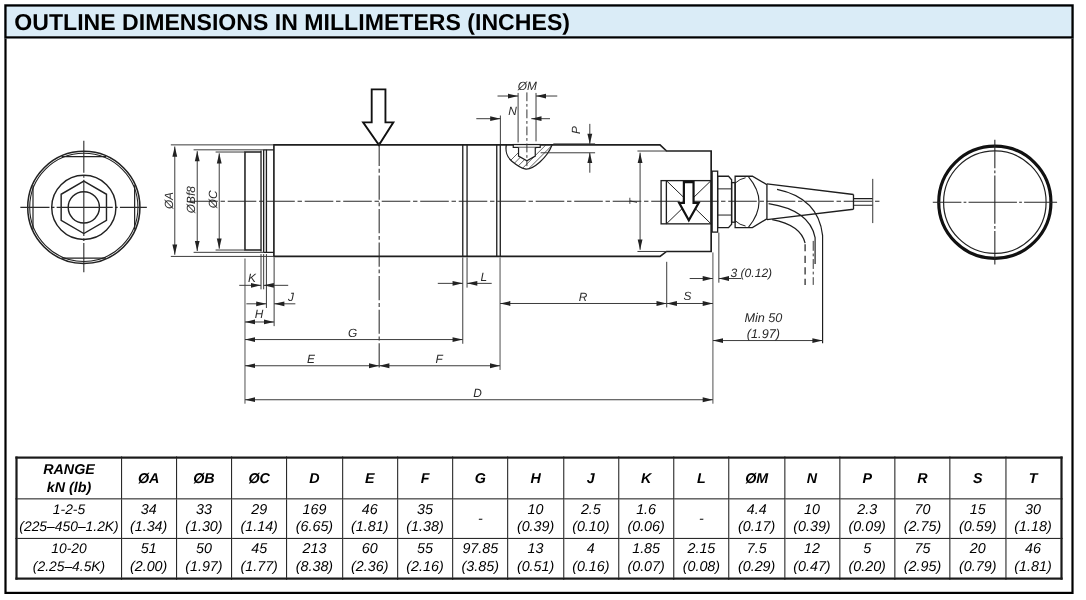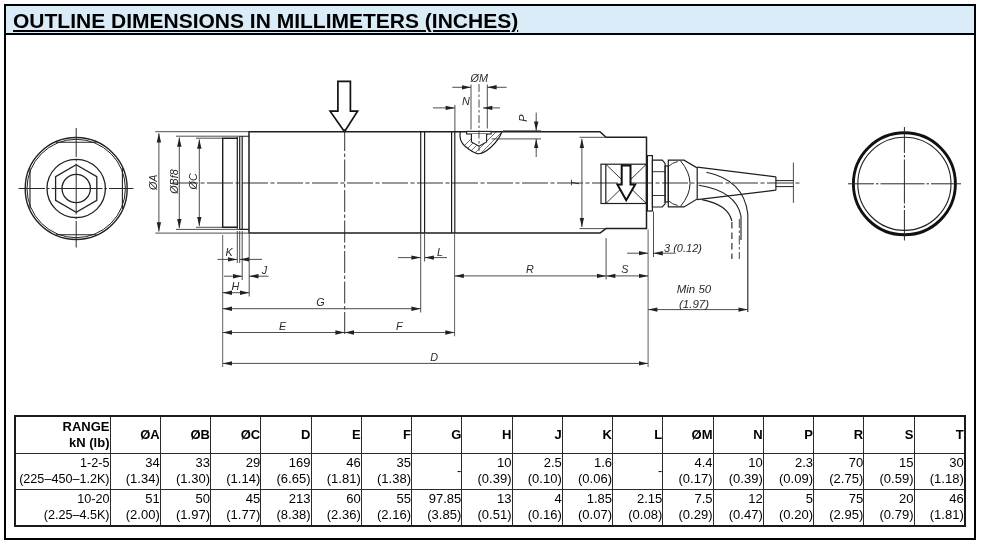--- a/index.html
+++ b/index.html
@@ -1,36 +1,36 @@
 <!DOCTYPE html>
 <html><head>
 <meta charset="utf-8">
 <style>
 html,body{margin:0;padding:0;background:#fff;}
 body{width:987px;height:545px;position:relative;font-family:"Liberation Sans",sans-serif;overflow:hidden;}
 #frame{position:absolute;left:4px;top:4px;width:968px;height:532px;border:2px solid #000;background:#fff;}
 #titletext{position:absolute;font-weight:bold;color:#000;}
 #drawing{position:absolute;left:0;top:0;width:987px;height:545px;filter:grayscale(1);}
-table.dim{filter:grayscale(1);position:absolute;left:14px;top:415px;border-collapse:collapse;table-layout:fixed;font-size:13px;color:#000;text-align:right;border:2px solid #1a1a1a;}
+table.dim{filter:grayscale(1);position:absolute;left:14px;top:415px;border-collapse:collapse;table-layout:fixed;font-size:13px;color:#000;text-align:center;border:2px solid #1a1a1a;font-style:italic;}
 table.dim td{border:1.5px solid #2a2a2a;padding:0;line-height:16.5px;}
 table.dim tr.hdr td{font-weight:bold;height:36px;}
 table.dim tr.r1 td{height:34.5px;}
 table.dim tr.r2 td{height:35.5px;margin-top:40px;}
 td.c0{width:93.5px;}
 td.cn{width:49.25px;}
 tr.r1 td:first-child,tr.r2 td:first-child{white-space:nowrap;font-size:12.6px;}
 </style>
 </head>
 <body>
 
 <div id="frame"></div>
 
 <div id="frame2" style="position:absolute;left:4px;top:4px;width:972px;height:31px;box-sizing:border-box;background:#daecf7;border:2px solid #000;"></div>
 
-<div id="titletext" style="position:absolute;left:13px;top:9px;font-size:21px;font-weight:bold;text-decoration:underline;">OUTLINE DIMENSIONS IN MILLIMETERS (INCHES)</div>
+<div id="titletext" style="position:absolute;left:13px;top:9px;font-size:21px;font-weight:bold;">OUTLINE DIMENSIONS IN MILLIMETERS (INCHES)</div>
 
 <svg id="drawing" viewBox="0 0 987 545" xmlns="http://www.w3.org/2000/svg">
 <defs>
 <marker id="ar" viewBox="0 0 10 6" refX="9.5" refY="3" markerWidth="10" markerHeight="6" orient="auto-start-reverse" markerUnits="userSpaceOnUse">
 <path d="M0.2,0.8 L9.5,3 L0.2,5.2 z" fill="#222"></path>
 </marker>
 </defs>
 <g fill="none" stroke="#222" stroke-width="1.25">
 
 <circle cx="76.2" cy="188.5" r="51" stroke-width="1.4"></circle>

